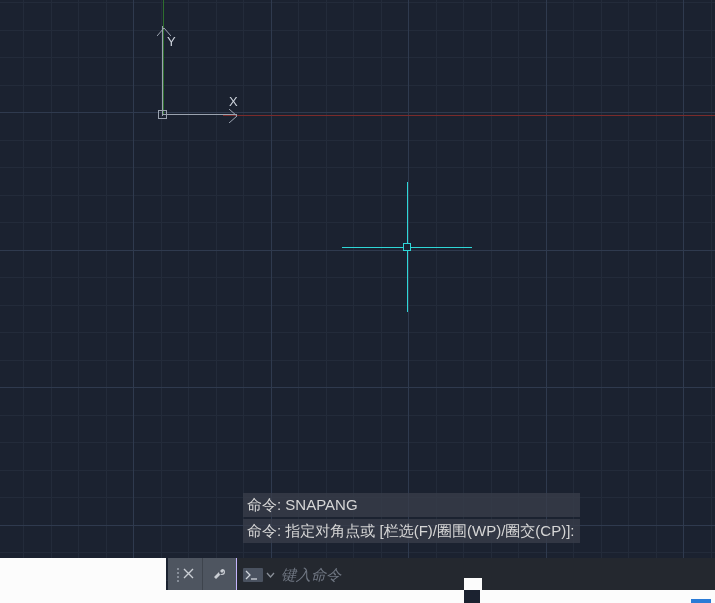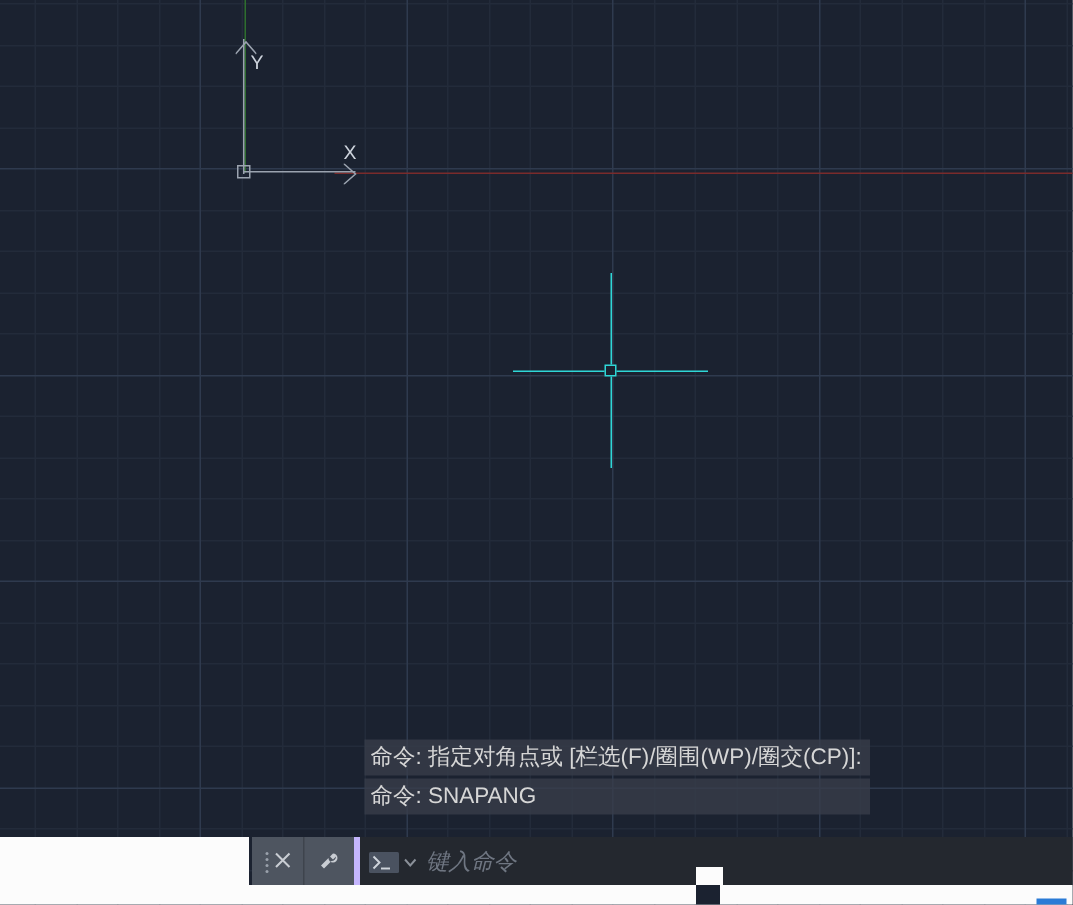--- a/index.html
+++ b/index.html
@@ -46,21 +46,21 @@
   }
   .cmdbar-handle {
     width:34px; background:#4e5560; display:flex; align-items:center; justify-content:center; gap:4px;
   }
   .cmdbar-custom {
     width:34px; background:#4e5560; display:flex; align-items:center; justify-content:center;
     border-left:1px solid #3e444d;
   }
   .cmdbar-input-wrap {
     flex:1; background:#24282f; display:flex; align-items:center; padding-left:6px; gap:6px;
-    border-left:4px solid #c4b5fd;
+    border-left:1px solid #c4b5fd;
     justify-content:space-between;
   }
   .cmd-icon-box { display:flex; align-items:center; gap:3px; }
   .cmdbar-input {
     flex:1; background:transparent; border:none; outline:none; color:#c9cdd3;
     font-size:15px; font-style:italic; height:100%;
   }
   .cmdbar-input::placeholder { color:#6f7682; font-style:italic; }
 
   .bottom-white {
@@ -160,22 +160,22 @@
       </svg>
   </div>
 
   <div class="crosshair">
     <div class="ch-h"></div>
     <div class="ch-v"></div>
     <div class="ch-box"></div>
   </div>
 
   <div class="history">
+    <div class="history-line">命令: SNAPANG</div>
     <div class="history-line">命令: 指定对角点或 [栏选(F)/圈围(WP)/圈交(CP)]:</div>
-    <div class="history-line">命令: SNAPANG</div>
   </div>
 
   <div class="whiteband-above"></div>
 
   <div class="cmdbar">
     <div class="cmdbar-handle">
       <div class="dots-col">
         <div class="dot"></div>
           <div class="dot"></div>
           <div class="dot"></div>

